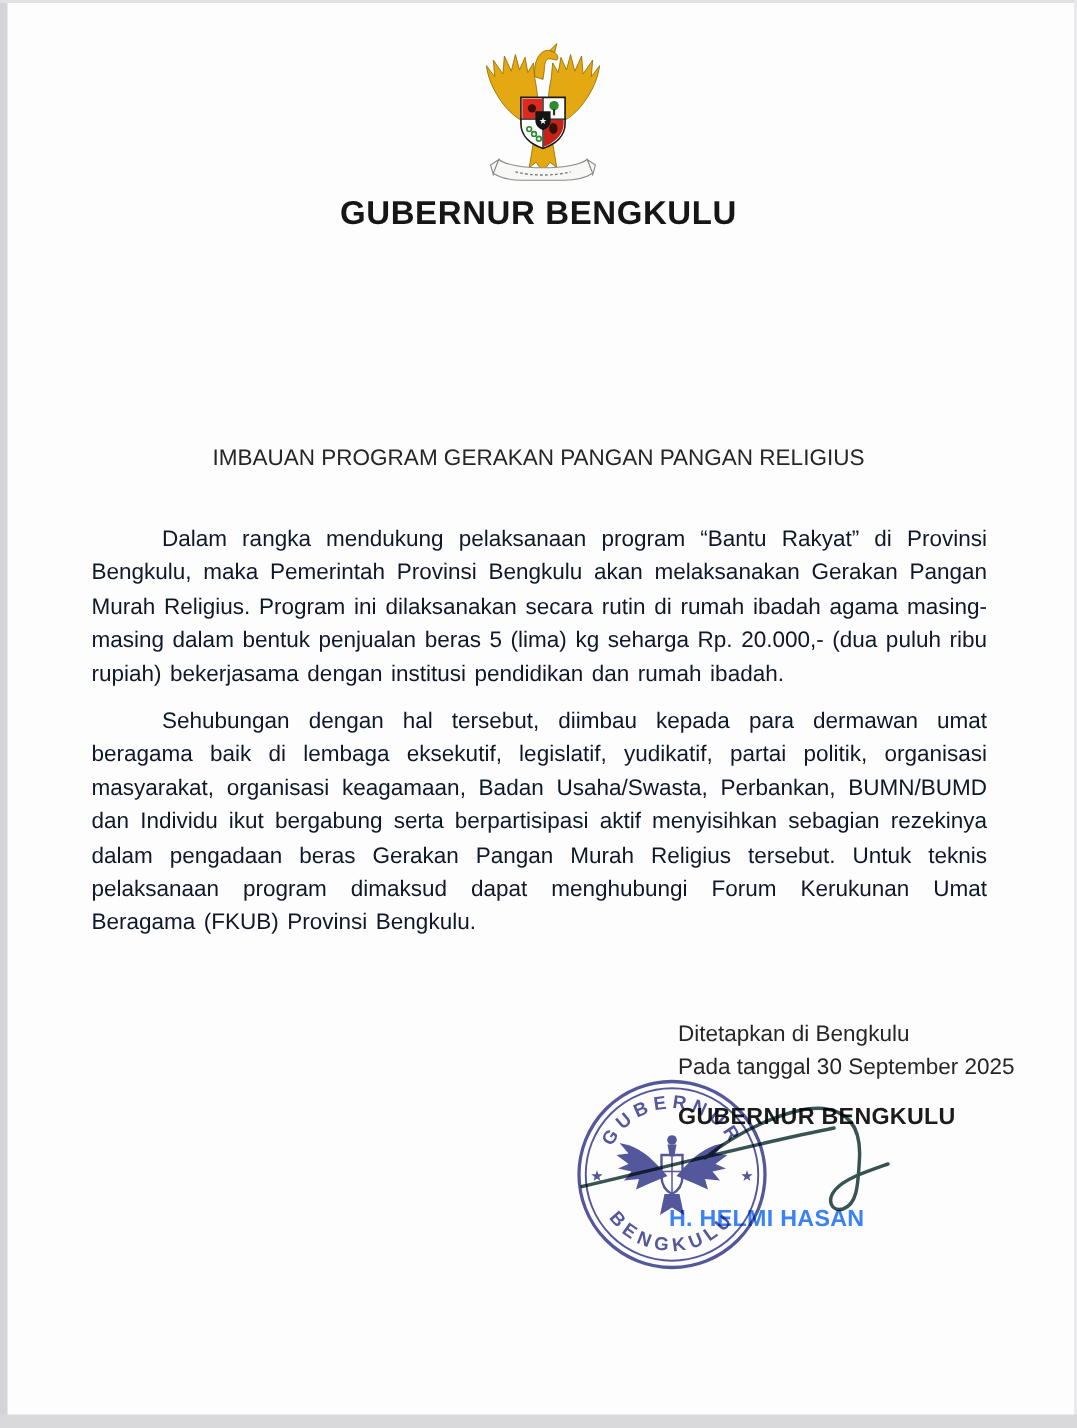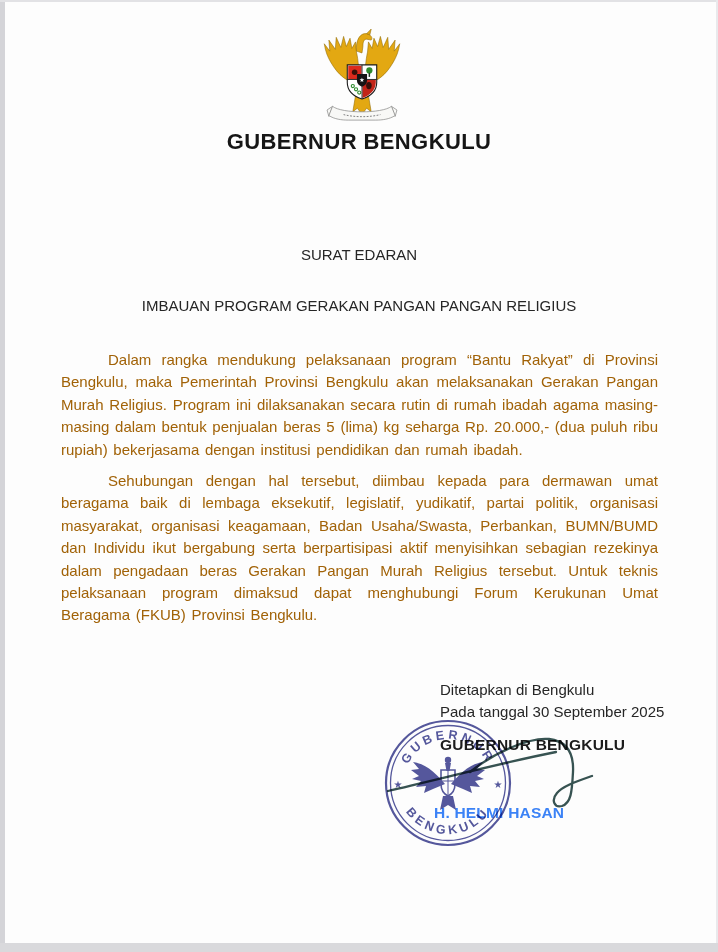--- a/index.html
+++ b/index.html
@@ -24,26 +24,26 @@
   }
 
   .recipient { position:absolute; left:85px; top:187px; font-size:15px; line-height:17.5px; color:#2e2e2e; }
   .recipient .indent { margin-left:28px; }
 
   .doc-head  { position:absolute; left:0; top:246px; width:100%; text-align:center; font-size:15px; line-height:18px; color:#262626; }
   .doc-about { position:absolute; left:0; top:297px; width:100%; text-align:center; font-size:15px; line-height:18px; color:#262626; }
 
   .body-text {
     position:absolute; left:61px; top:349px; width:597px;
-    font-size:15px; line-height:22.4px; text-align:justify; color:#a16207;
+    font-size:15px; line-height:22.4px; text-align:justify; color:#0f172a;
     word-spacing:1.5px;
   }
   .body-text p { text-indent:47px; margin:0 0 9px 0; }
 
-  .closing { position:absolute; left:440px; top:679px; font-size:15px; line-height:22px; color:#262626; }
+  .closing { position:absolute; left:452px; top:679px; font-size:15px; line-height:22px; color:#262626; }
   .signer-title { font-weight:bold; font-size:15.5px; margin-top:11px; color:#1c1c1c; letter-spacing:0.2px; }
   .signer-name  { font-weight:bold; font-size:15.5px; margin-top:46px; margin-left:-6px; color:#3b82f6; letter-spacing:0.2px; }
 
   .stamp {
     position:absolute; left:383px; top:718px; width:130px; height:130px;
     mix-blend-mode:multiply; opacity:0.88;
   }
   .stamp text { font-family:"Liberation Sans", sans-serif; }
   .signature {
     position:absolute; left:378px; top:726px; width:240px; height:110px;
@@ -98,21 +98,20 @@
       <path d="M34,56.8 H66 M50,41 V78" stroke="#1d1d1d" stroke-width="1" fill="none"></path>
       <path d="M44.5,51 H55.5 V58 C55.5,61.5 53,63.8 50,64.8 C47,63.8 44.5,61.5 44.5,58 Z" fill="#141414"></path>
       <text x="50" y="60" text-anchor="middle" font-size="6.5" fill="#ffffff">★</text>
     </g>
   </svg>
 
   <div class="letterhead-title">GUBERNUR BENGKULU</div>
 
 
   <div class="doc-head">
-    <div>SURAT EDARAN</div>
   </div>
 
   <div class="doc-about">
     <div>IMBAUAN PROGRAM GERAKAN PANGAN PANGAN RELIGIUS</div>
   </div>
 
   <div class="body-text">
     <p>Dalam rangka mendukung pelaksanaan program “Bantu Rakyat” di Provinsi Bengkulu, maka Pemerintah Provinsi Bengkulu akan melaksanakan Gerakan Pangan Murah Religius. Program ini dilaksanakan secara rutin di rumah ibadah agama masing-masing dalam bentuk penjualan beras 5 (lima) kg seharga Rp. 20.000,- (dua puluh ribu rupiah) bekerjasama dengan institusi pendidikan dan rumah ibadah.</p>
     <p>Sehubungan dengan hal tersebut, diimbau kepada para dermawan umat beragama baik di lembaga eksekutif, legislatif, yudikatif, partai politik, organisasi masyarakat, organisasi keagamaan, Badan Usaha/Swasta, Perbankan, BUMN/BUMD dan Individu ikut bergabung serta berpartisipasi aktif menyisihkan sebagian rezekinya dalam pengadaan beras Gerakan Pangan Murah Religius tersebut. Untuk teknis pelaksanaan program dimaksud dapat menghubungi Forum Kerukunan Umat Beragama (FKUB) Provinsi Bengkulu.</p>
   </div>

